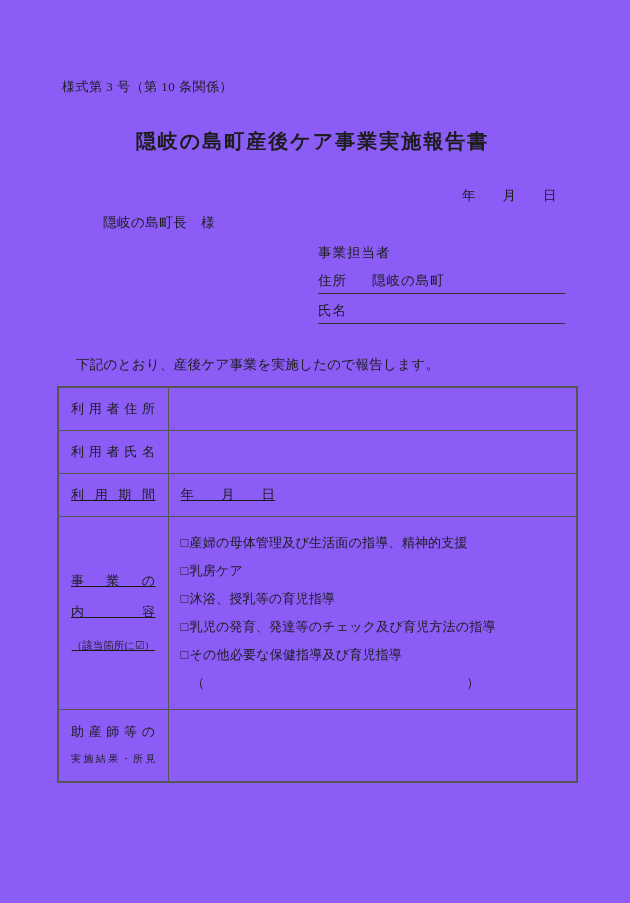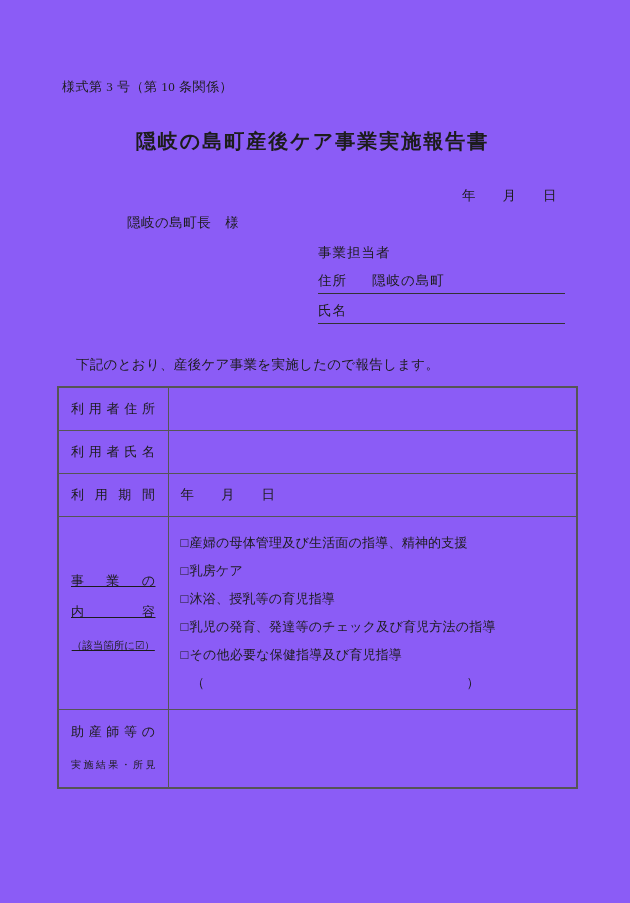--- a/index.html
+++ b/index.html
@@ -12,21 +12,21 @@
     overflow:hidden;
     margin:0 auto;
   }
   .abs{position:absolute;}
   .form-number{left:62px;top:78px;font-size:13px;letter-spacing:.5px;}
   .doc-title{
     left:0;right:5px;top:128px;text-align:center;
     font-size:20px;font-weight:600;letter-spacing:2px;
   }
   .report-date{top:187px;left:462px;font-size:13.5px;}
-  .addressee{left:92px;top:214px;font-size:13.5px;letter-spacing:.5px;padding-left:35px;}
+  .addressee{left:68px;top:214px;font-size:13.5px;letter-spacing:.5px;padding-left:35px;}
   .staff-heading{left:318px;top:244px;font-size:13.5px;letter-spacing:1px;text-align:right;}
   .underline-field{
     left:318px;width:247px;height:21px;
     border-bottom:1px solid #333;
     font-size:13.5px;letter-spacing:1px;
   }
   .address-field{top:272px;}
   .name-field{top:302px;}
   .underline-field .field-value{margin-left:25px;}
   .intro-text{left:76px;top:356px;font-size:13.5px;letter-spacing:.3px;}
@@ -46,37 +46,37 @@
   }
   col.c-label{width:110px;}
   col.c-value{width:409px;}
   td.lbl{
     padding:0 13px;
     letter-spacing:.5px;
   }
   .just{text-align:justify;text-align-last:justify;}
   tr.r-basic{height:41px;}
   tr.r-child{height:43px;}
-  tr.r-period{height:42px;}
+  tr.r-period{height:42px;text-decoration:underline;}
   tr.r-contents{height:174px;}
   tr.r-result{height:66px;}
   td.period-cell{padding-left:48px;font-size:13.5px;}
   td.contents-lbl{vertical-align:middle;text-decoration:underline;}
   .contents-lbl-inner{display:flex;flex-direction:column;gap:9px;}
   .contents-lbl-inner .ln{line-height:22px;}
   .contents-lbl-note{font-size:10.5px;text-align:center;text-align-last:center;letter-spacing:0;margin-top:3px;white-space:nowrap;}
   td.contents-val{vertical-align:top;padding:5px 8px 0 14px;}
   .checkbox-item{line-height:28px;white-space:nowrap;letter-spacing:.2px;}
   .checkbox-item .cb{margin-right:1px;}
   .paren-line{
     display:flex;justify-content:space-between;
     width:288px;margin-left:11px;line-height:28px;
   }
   td.result-lbl{vertical-align:middle;}
-  .result-lbl-inner{display:flex;flex-direction:column;gap:13px;}
+  .result-lbl-inner{display:flex;flex-direction:column;gap:7px;}
   .result-lbl-inner .ln{line-height:20px;}
   .ln2-tight{letter-spacing:0;font-size:10px;}
 </style>
 </head>
 <body>
 
 <div class="page">
 
   <div class="abs form-number">様式第 3 号（第 10 条関係）</div>
 

